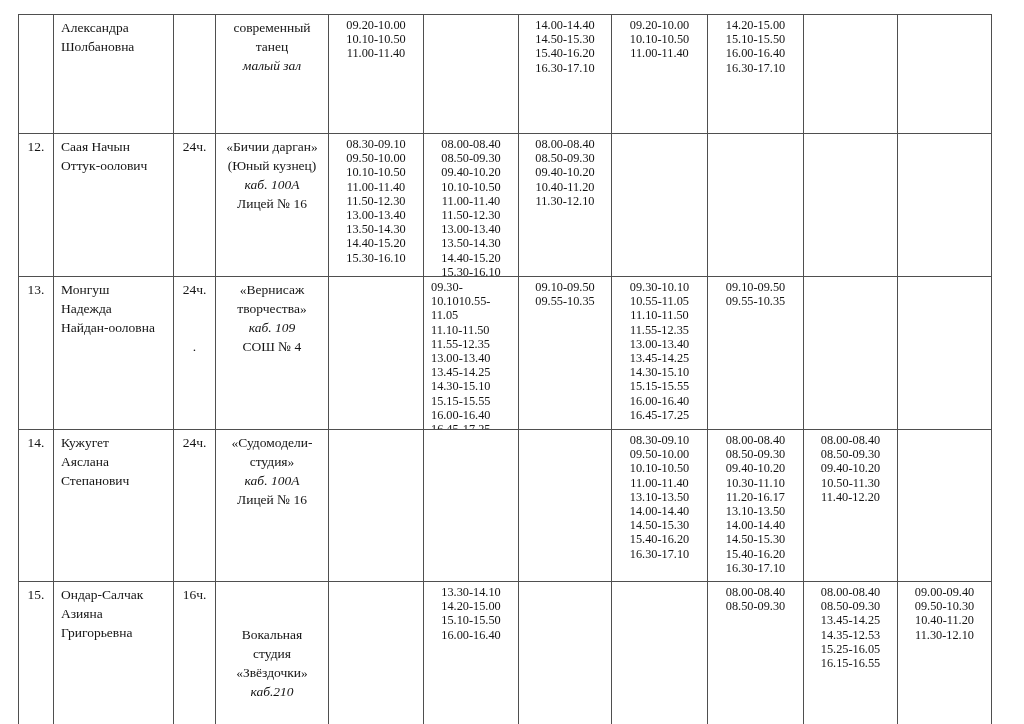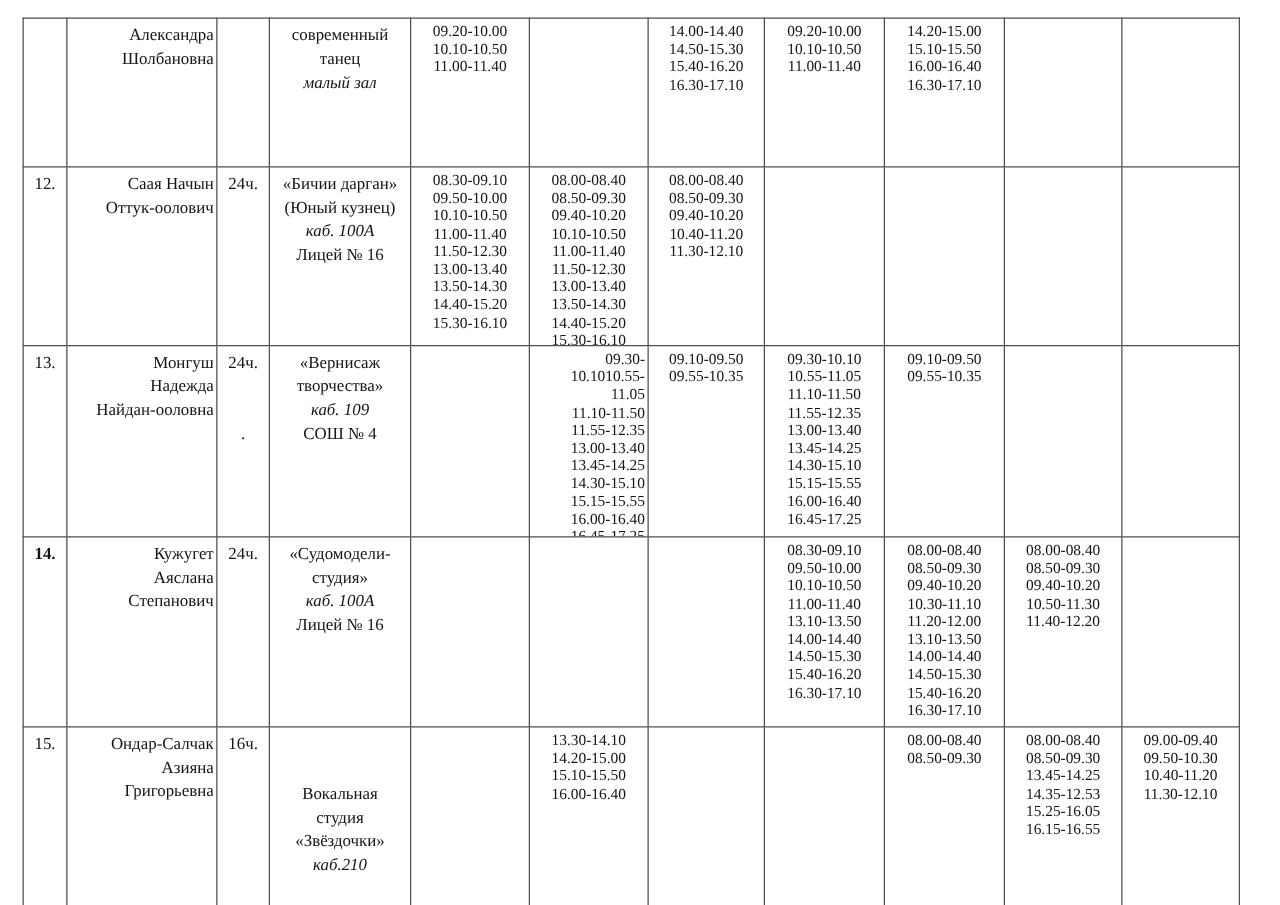--- a/index.html
+++ b/index.html
@@ -17,21 +17,21 @@
     border:1px solid #4f4f4f;
     border-bottom:2px solid #8a8a8a;
   }
   table.sched td{
     border:1px solid #4f4f4f;
     vertical-align:top;
     padding:3px 2px 0 2px;
     font-size:13.5px;line-height:19px;
     overflow:hidden;
   }
-  table.sched td.al{text-align:right;padding-left:7px;margin-left:36px;}
+  table.sched td.al{text-align:left;padding-left:7px;margin-left:36px;}
   table.sched td.ac{text-align:center;}
   table.sched td.times{font-size:12.3px;line-height:14.2px;}
   .cin{overflow:hidden;}
   .it{font-style:italic;}
 </style>
 </head>
 <body>
 
 <div class="page">
   <table class="sched">
@@ -258,21 +258,21 @@
           </td>
           <td class="ac">
             <div class="cin" style="height: 149px;"></div>
           </td>
           <td class="ac">
             <div class="cin" style="height: 149px;"></div>
           </td>
         </tr>
         <tr style="height: 151px;">
           <td class="ac">
-            <div class="cin" style="height: 148px; font-weight: bold;">
+            <div class="cin" style="height: 148px;">
               <div>14.</div>
             </div>
           </td>
           <td class="al">
             <div class="cin" style="height: 148px;">
               <div>Кужугет</div>
               <div>Аяслана</div>
               <div>Степанович</div>
             </div>
           </td>
@@ -310,21 +310,21 @@
               <div>15.40-16.20</div>
               <div>16.30-17.10</div>
             </div>
           </td>
           <td class="ac times">
             <div class="cin" style="height: 148px;">
               <div>08.00-08.40</div>
               <div>08.50-09.30</div>
               <div>09.40-10.20</div>
               <div>10.30-11.10</div>
-              <div>11.20-12.00</div>
+              <div>11.20-16.17</div>
               <div>13.10-13.50</div>
               <div>14.00-14.40</div>
               <div>14.50-15.30</div>
               <div>15.40-16.20</div>
               <div>16.30-17.10</div>
             </div>
           </td>
           <td class="ac times">
             <div class="cin" style="height: 148px;">
               <div>08.00-08.40</div>

